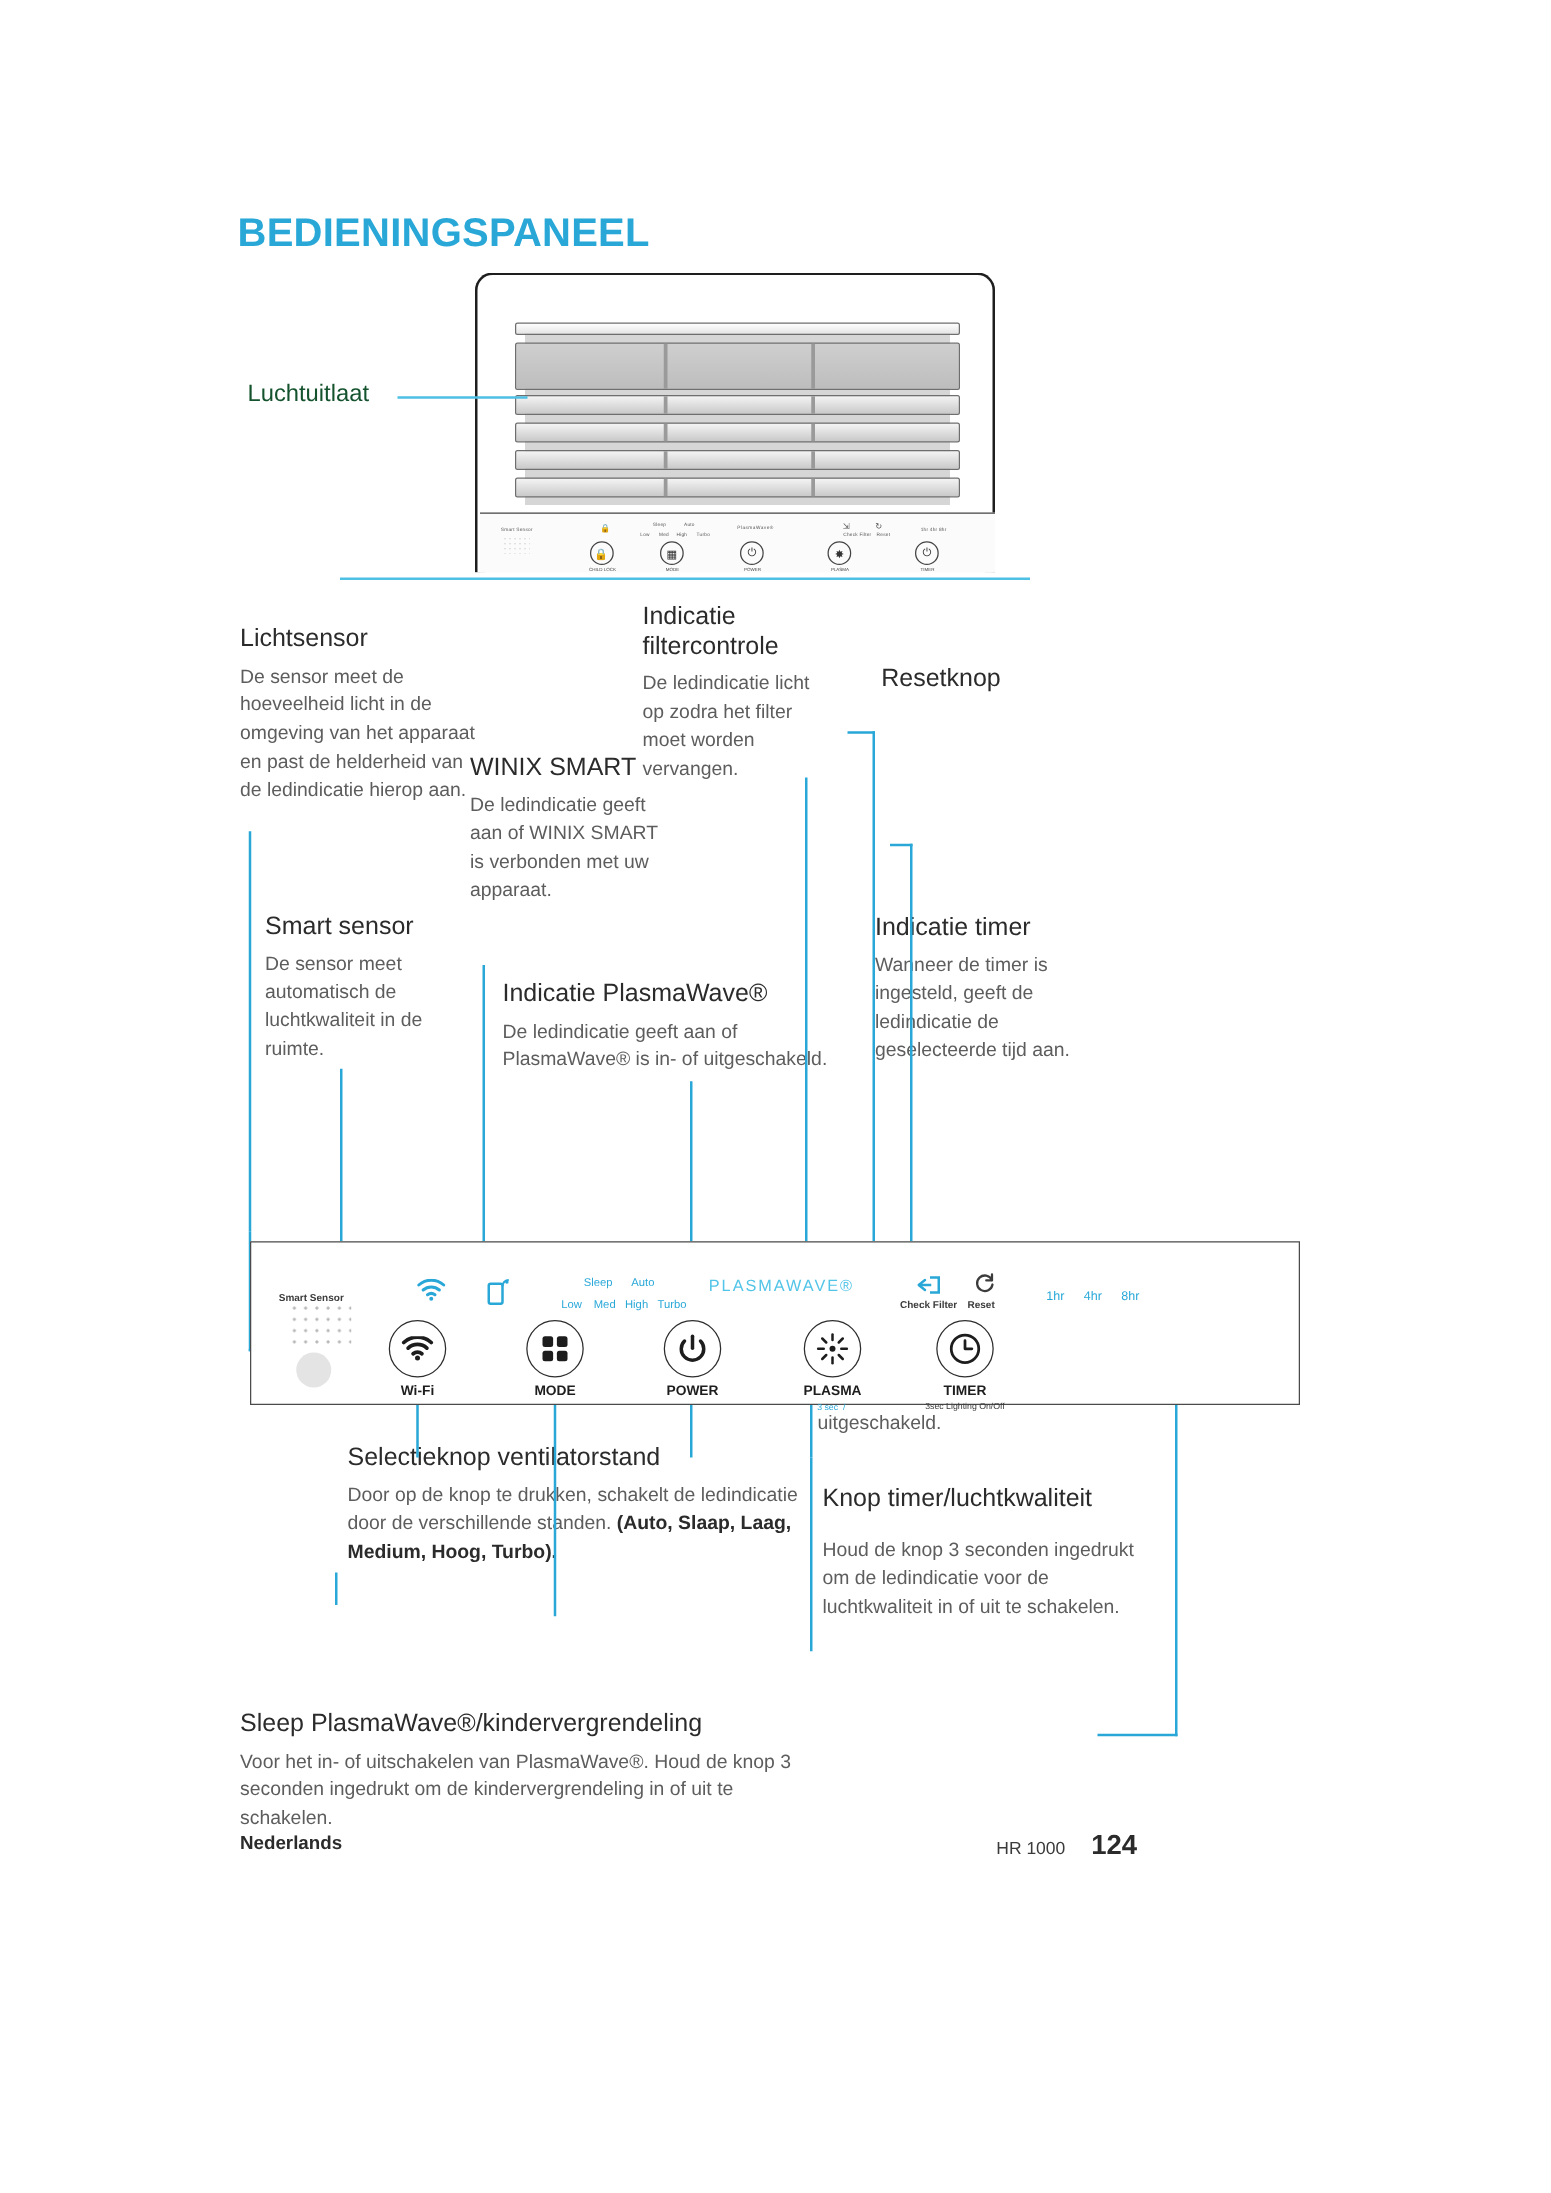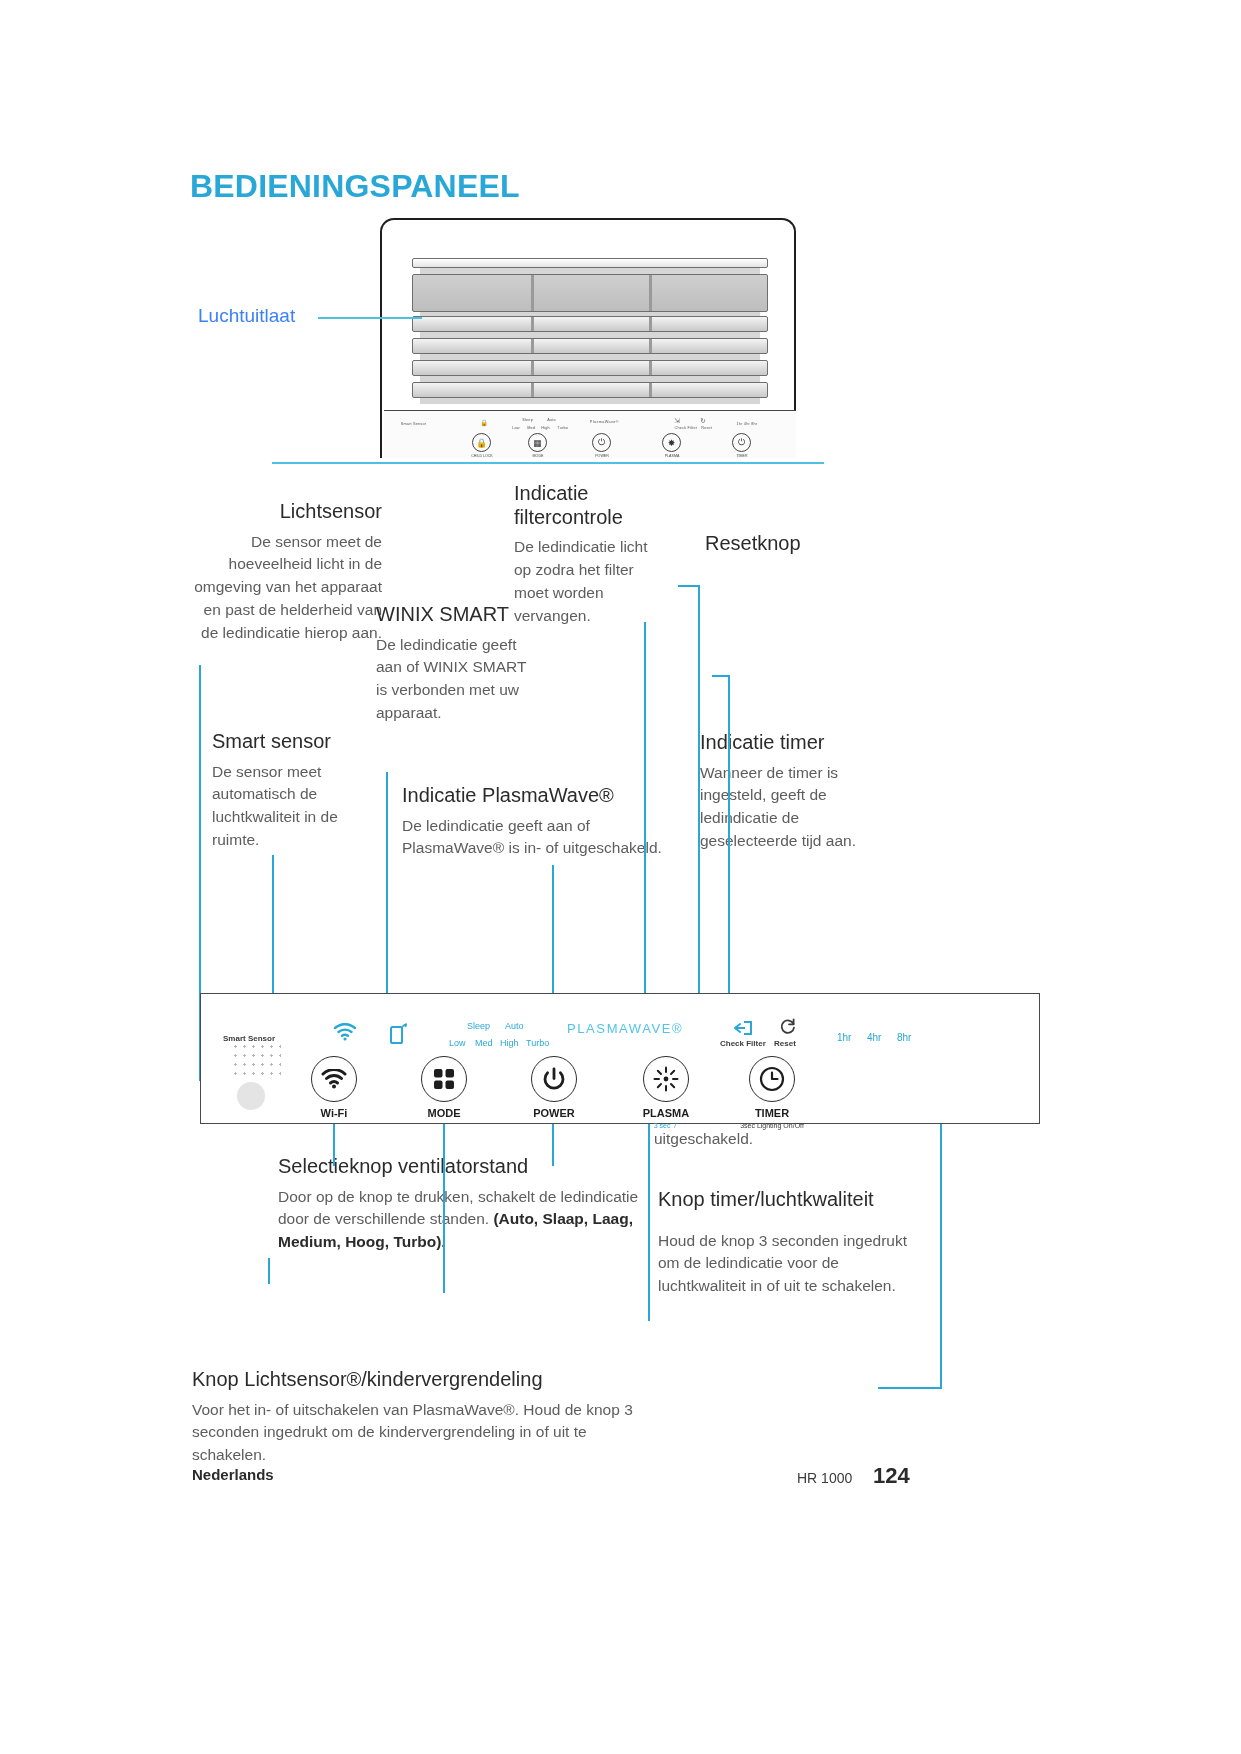--- a/index.html
+++ b/index.html
@@ -81,21 +81,21 @@
     opacity:.7;
   }
 
   .prod-divider{
     position:absolute; left:272px; top:462px; width:552px; height:2px;
     background:#4ec0e4;
   }
 
   
   .lbl-lucht{
-    position:absolute; left:198px; top:305px; font-size:19px; color:#3b82f6;
+    position:absolute; left:198px; top:305px; font-size:19px; color:#14532d;
   }
   .lead-lucht{
     position:absolute; left:318px; top:317px; width:104px; height:2px; background:#4ec0e4;
   }
 
   
   .blk{ position:absolute; }
   .blk h3{
     font-size:20px; font-weight:normal; color:#2b2b2b; line-height:1.18;
     margin-bottom:7px;
@@ -224,21 +224,21 @@
           <div class="mini-cap" style="left:332px; top:43px; width:52px;">TIMER</div>
         </div>
       </div>
     </div>
   </div>
   <div class="prod-divider"></div>
 
   <div class="lbl-lucht">Luchtuitlaat</div>
   <div class="lead-lucht"></div>
 
-  <div class="blk" style="left:192px; top:500px; width:190px;text-align:right;">
+  <div class="blk" style="left:192px; top:500px; width:190px;">
     <h3>Lichtsensor</h3>
     <p>De sensor meet de hoeveelheid licht in de omgeving van het apparaat en past de helderheid van de ledindicatie hierop aan.</p>
   </div>
 
   <div class="blk" style="left:212px; top:730px; width:160px;">
     <h3>Smart sensor</h3>
     <p>De sensor meet automatisch de luchtkwaliteit in de ruimte.</p>
   </div>
 
   <div class="blk" style="left:376px; top:603px; width:160px;">
@@ -285,21 +285,21 @@
     <p><span>Door op de knop te drukken, schakelt de ledindicatie door de verschillende standen. </span><b>(Auto, Slaap, Laag, Medium, Hoog, Turbo).</b></p>
   </div>
 
   <div class="blk" style="left:658px; top:1188px; width:262px;">
     <h3>Knop timer/luchtkwaliteit</h3>
     <p style="margin-top:18px;">Houd de knop 3 seconden ingedrukt om de ledindicatie voor de luchtkwaliteit in of uit te schakelen.</p>
   </div>
 
 
   <div class="blk" style="left:192px; top:1368px; width:450px;">
-    <h3>Knop Lichtsensor®/kindervergrendeling</h3>
+    <h3>Sleep PlasmaWave®/kindervergrendeling</h3>
     <p>Voor het in- of uitschakelen van PlasmaWave®. Houd de knop 3 seconden ingedrukt om de kindervergrendeling in of uit te schakelen.</p>
   </div>
 
   <div class="cn cnv" style="left:199px; top:665px; height:320px;"></div>
   <div class="cn cnh" style="left:199px; top:1063px; width:0px;"></div>
   <div class="cn cnv" style="left:199px; top:985px; height:96px;"></div>
   <div class="cn cnh" style="left:199px; top:1079px; width:78px;"></div>
 
   <div class="cn cnv" style="left:272px; top:855px; height:138px;"></div>
 

